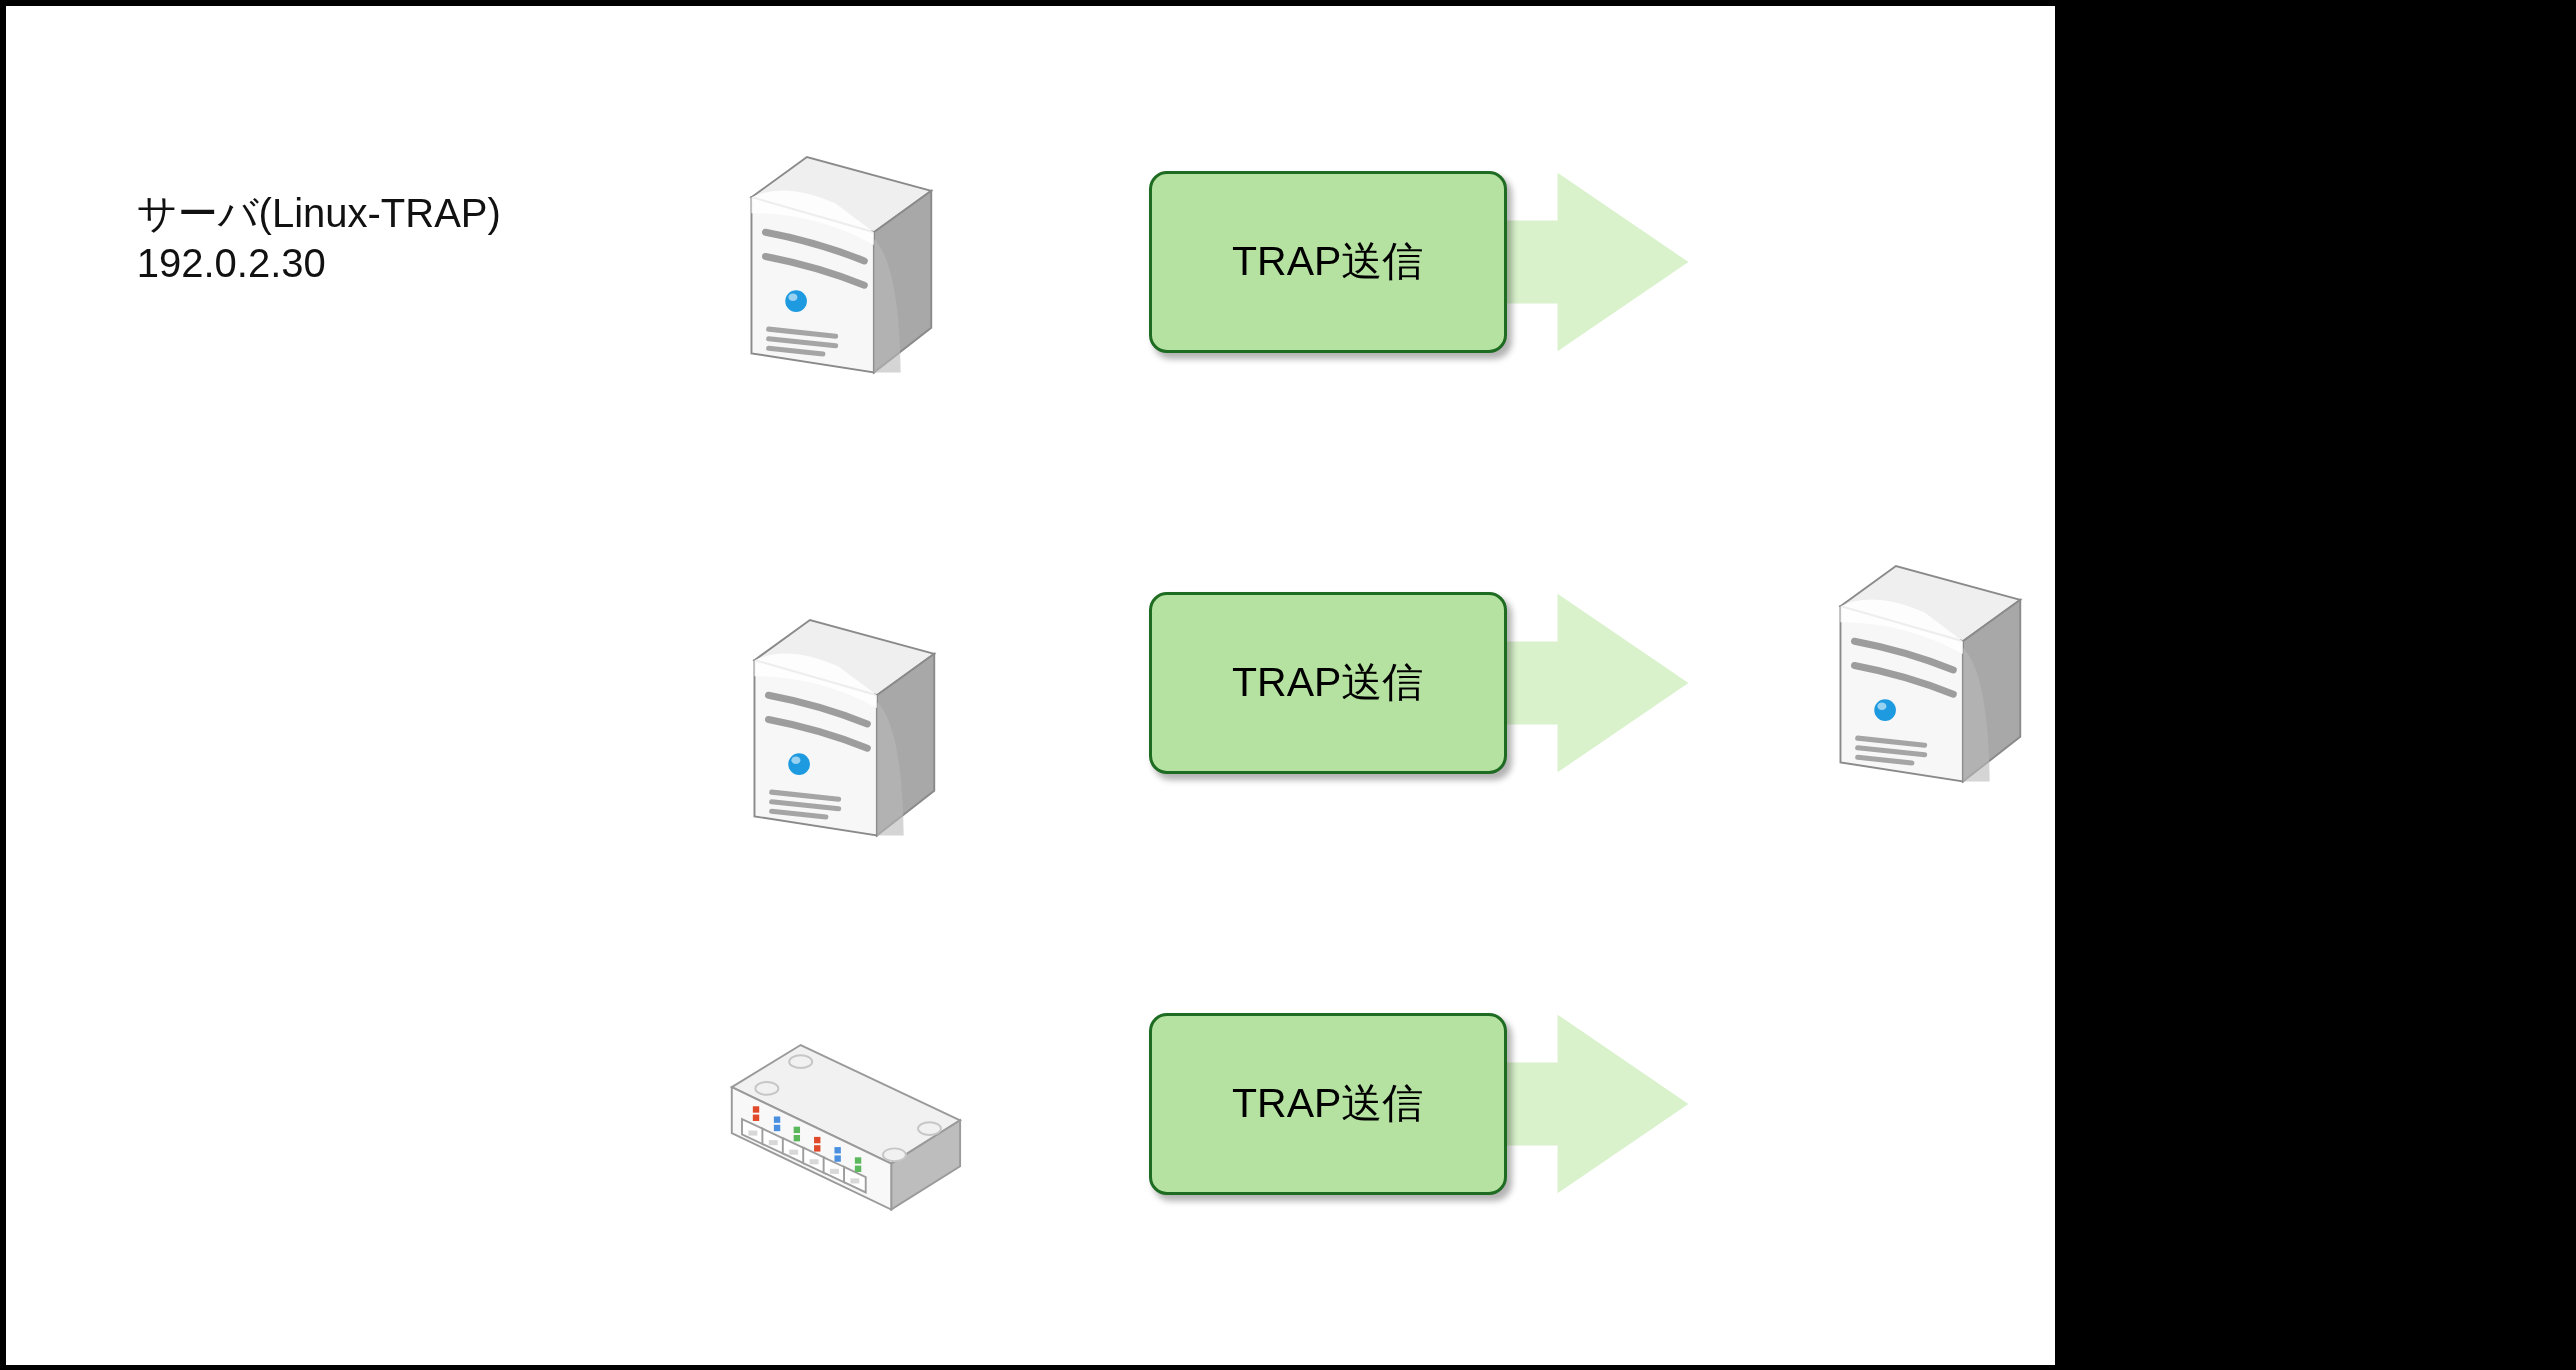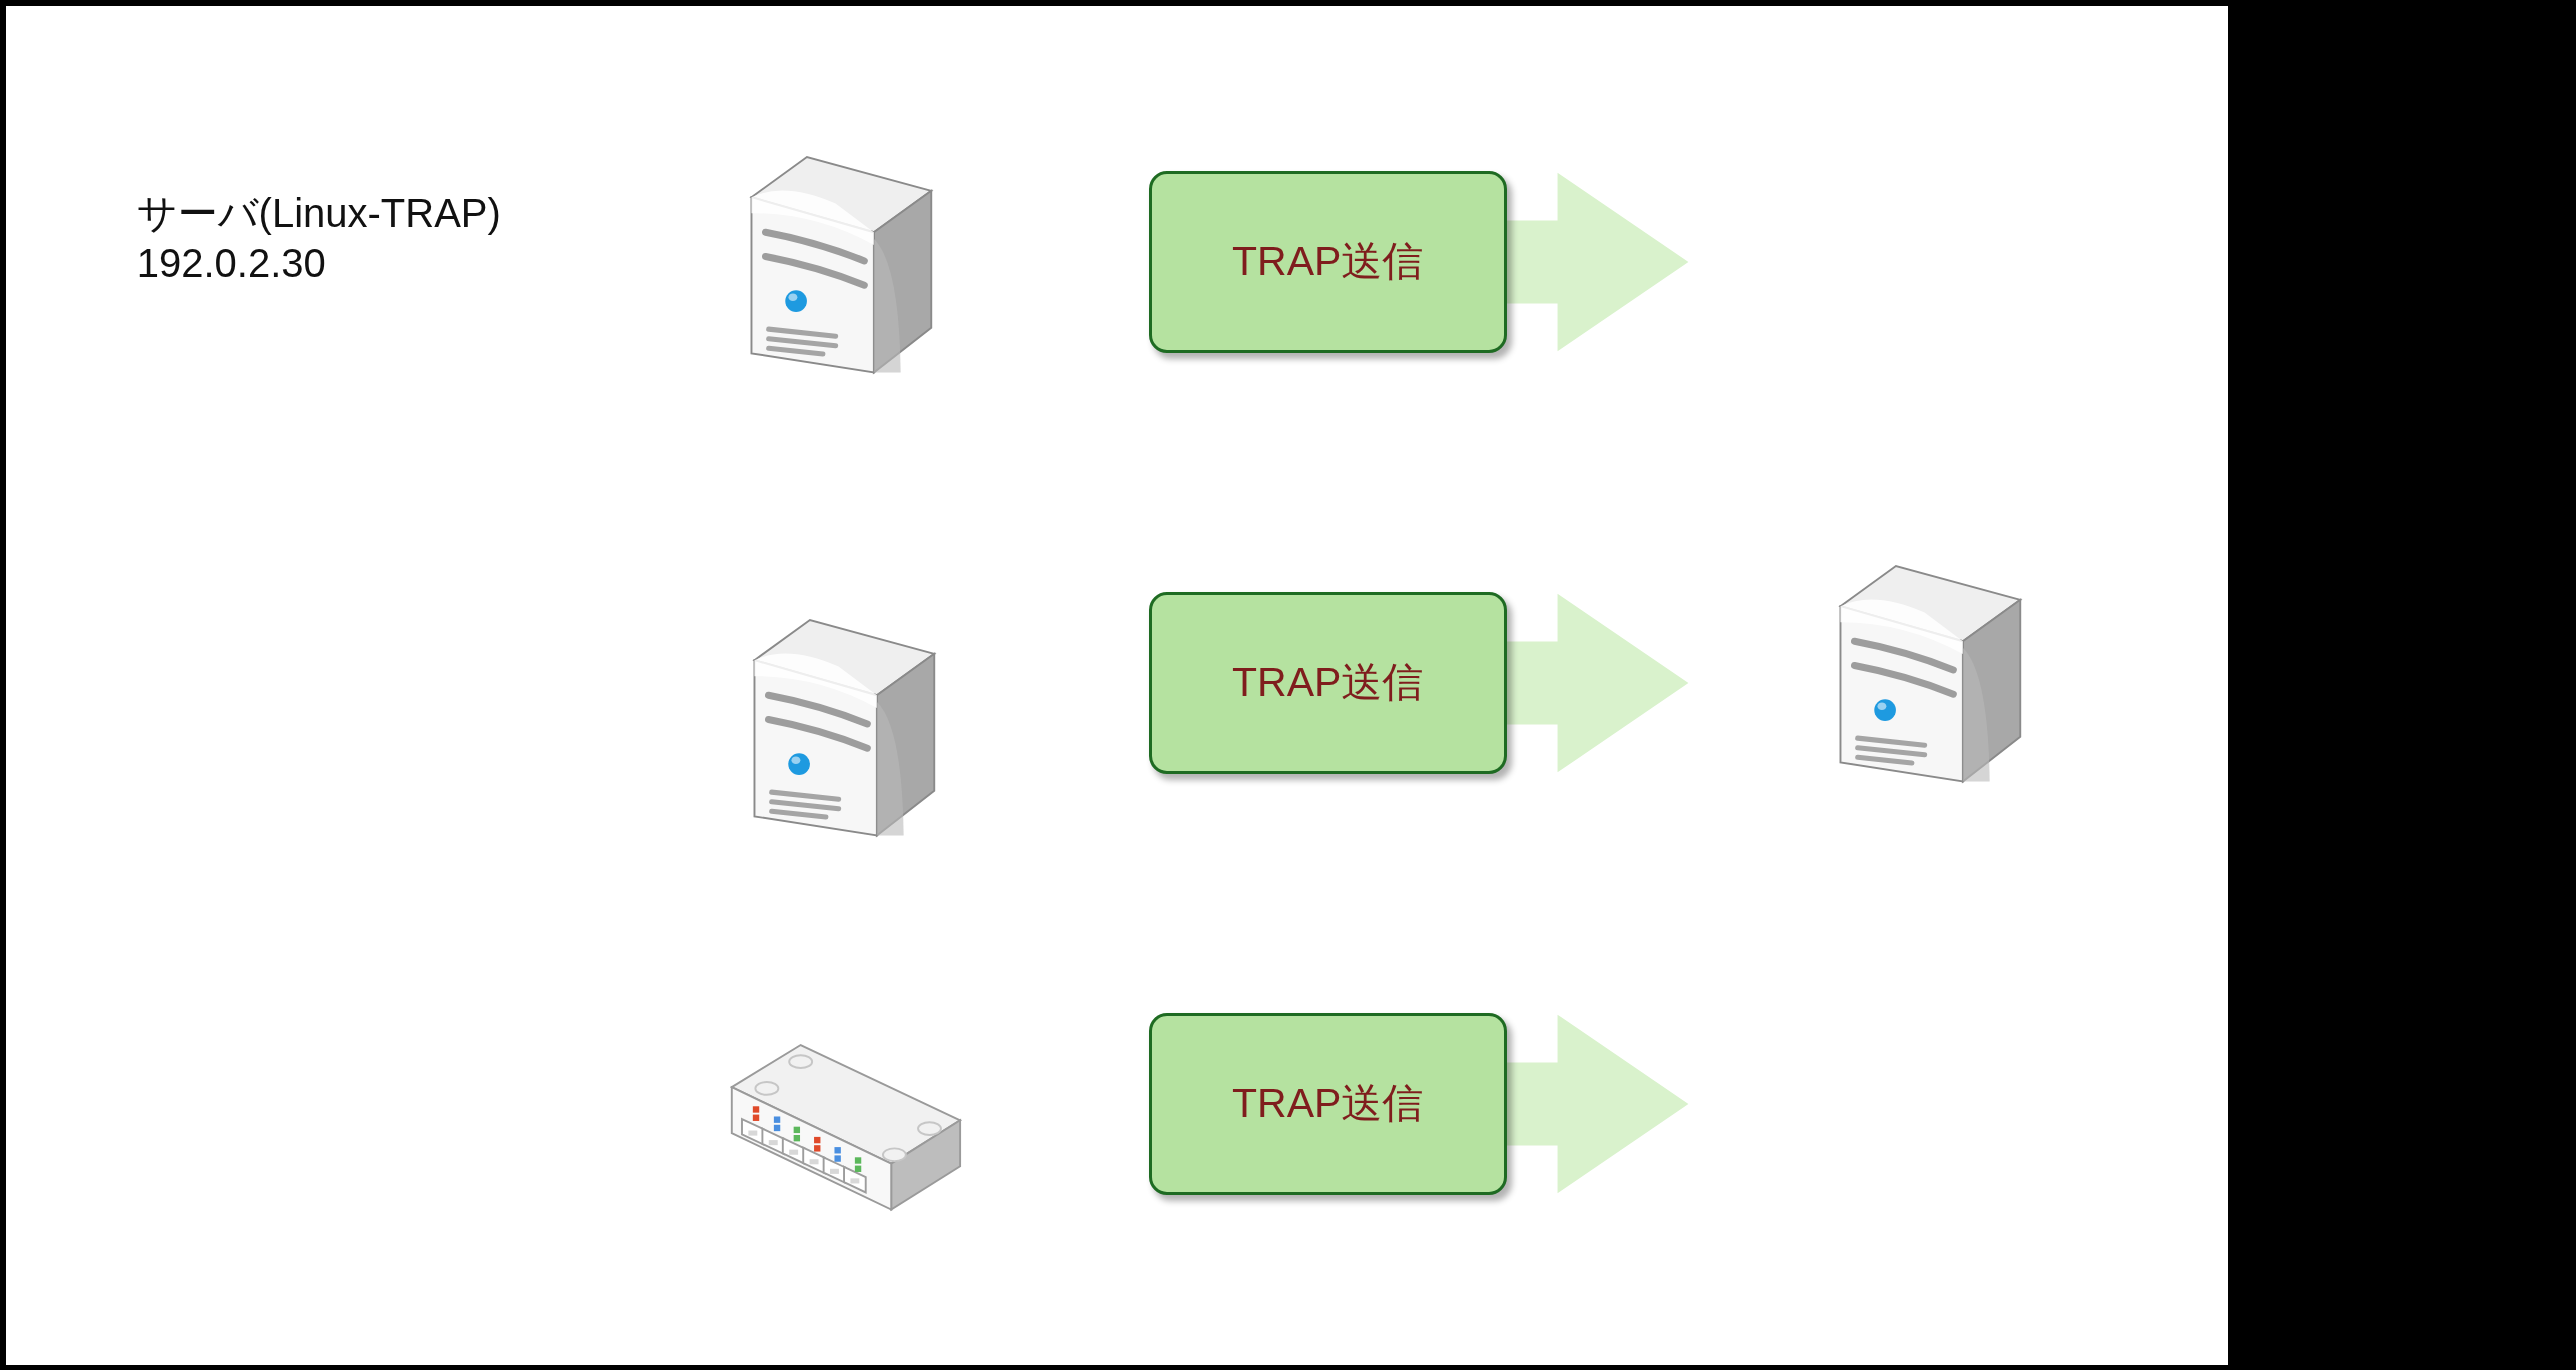--- a/index.html
+++ b/index.html
@@ -5,21 +5,21 @@
   html,body{margin:0;padding:0;}
   body{
     width:2576px;height:1371px;
     background:#000;
     font-family:"Liberation Sans","DejaVu Sans",sans-serif;
     overflow:hidden;
   }
   #canvas{
     position:absolute;
     left:5.7px;top:5.7px;
-    width:2222px;height:1359px;
+    width:2049px;height:1359px;
     background:#ffffff;
   }
 
   
   .label{
     position:absolute;
     color:#111111;
     font-size:40px;
     line-height:50px;
     white-space:pre;
@@ -37,21 +37,21 @@
     width:358px;height:182px;
     box-sizing:border-box;
     background:#b5e2a0;
     border:3.2px solid #1e6b22;
     border-radius:18px;
     box-shadow:4.5px 5.1px 6.4px rgba(0,0,0,0.30);
     display:flex;align-items:center;justify-content:center;
   }
   .flow .box span{
     font-size:41px;
-    color:#7f1d1d;
+    color:#000000;
     white-space:pre;
   }
 
   
   .server{position:absolute;width:204px;height:255px;}
   .switchicon{position:absolute;width:287px;height:211px;}
 </style>
 </head>
 <body>
 

